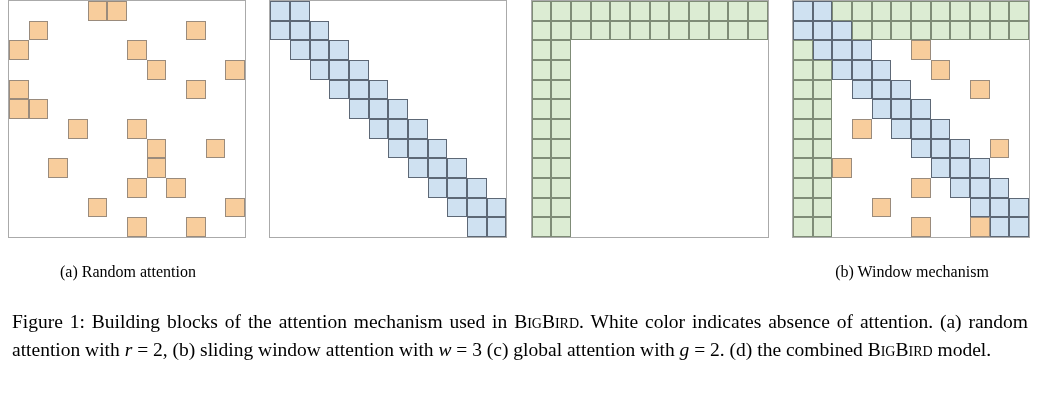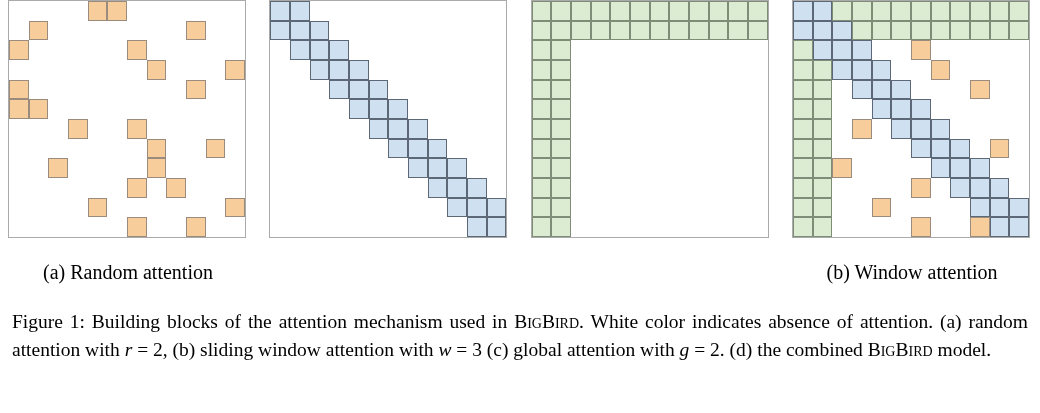--- a/index.html
+++ b/index.html
@@ -34,21 +34,21 @@
   .cell.green{background:#dcecd3;border:1px solid #7f8c77;}
 
   .captions{
     position:absolute;left:0;top:252px;width:1040px;height:42px;
     display:flex;justify-content:space-between;
     padding:0 8px;box-sizing:border-box;
   }
   .caption-cell{
     width:240px;
     text-align:center;
-    font-size:20px;
+    font-size:16px;
     line-height:40px;
     white-space:nowrap;
   }
   .sc{font-variant:small-caps;}
 
   .figcaption{
     position:absolute;left:12px;top:308px;width:1016px;
     font-size:19.5px;
     line-height:1.42;
     text-align:justify;
@@ -259,18 +259,18 @@
           <div class="cell orange" style="left: 118px; top: 177px; width: 19.6667px; height: 19.6667px;"></div>
           <div class="cell orange" style="left: 78.6667px; top: 196.667px; width: 19.6667px; height: 19.6667px;"></div>
           <div class="cell orange" style="left: 118px; top: 216.333px; width: 19.6667px; height: 19.6667px;"></div>
           <div class="cell orange" style="left: 177px; top: 216.333px; width: 19.6667px; height: 19.6667px;"></div>
         </div>
     </div>
   </div>
 
   <div class="captions">
     <div class="caption-cell">(a) Random attention</div>
-    <div class="caption-cell">(b) Window attention</div>
+    <div class="caption-cell">(b) Window mechanism</div>
   </div>
 
   <div class="figcaption"><span>Figure 1: Building blocks of the attention mechanism used in </span><span class="sc">BigBird</span><span>. White color indicates absence of attention. (a) random attention with </span><span class="mathit">r</span><span> = 2, (b) sliding window attention with </span><span class="mathit">w</span><span> = 3 (c) global attention with </span><span class="mathit">g</span><span> = 2. (d) the combined </span><span class="sc">BigBird</span><span> model.</span></div>
 
 </div>
 
 </body></html>

